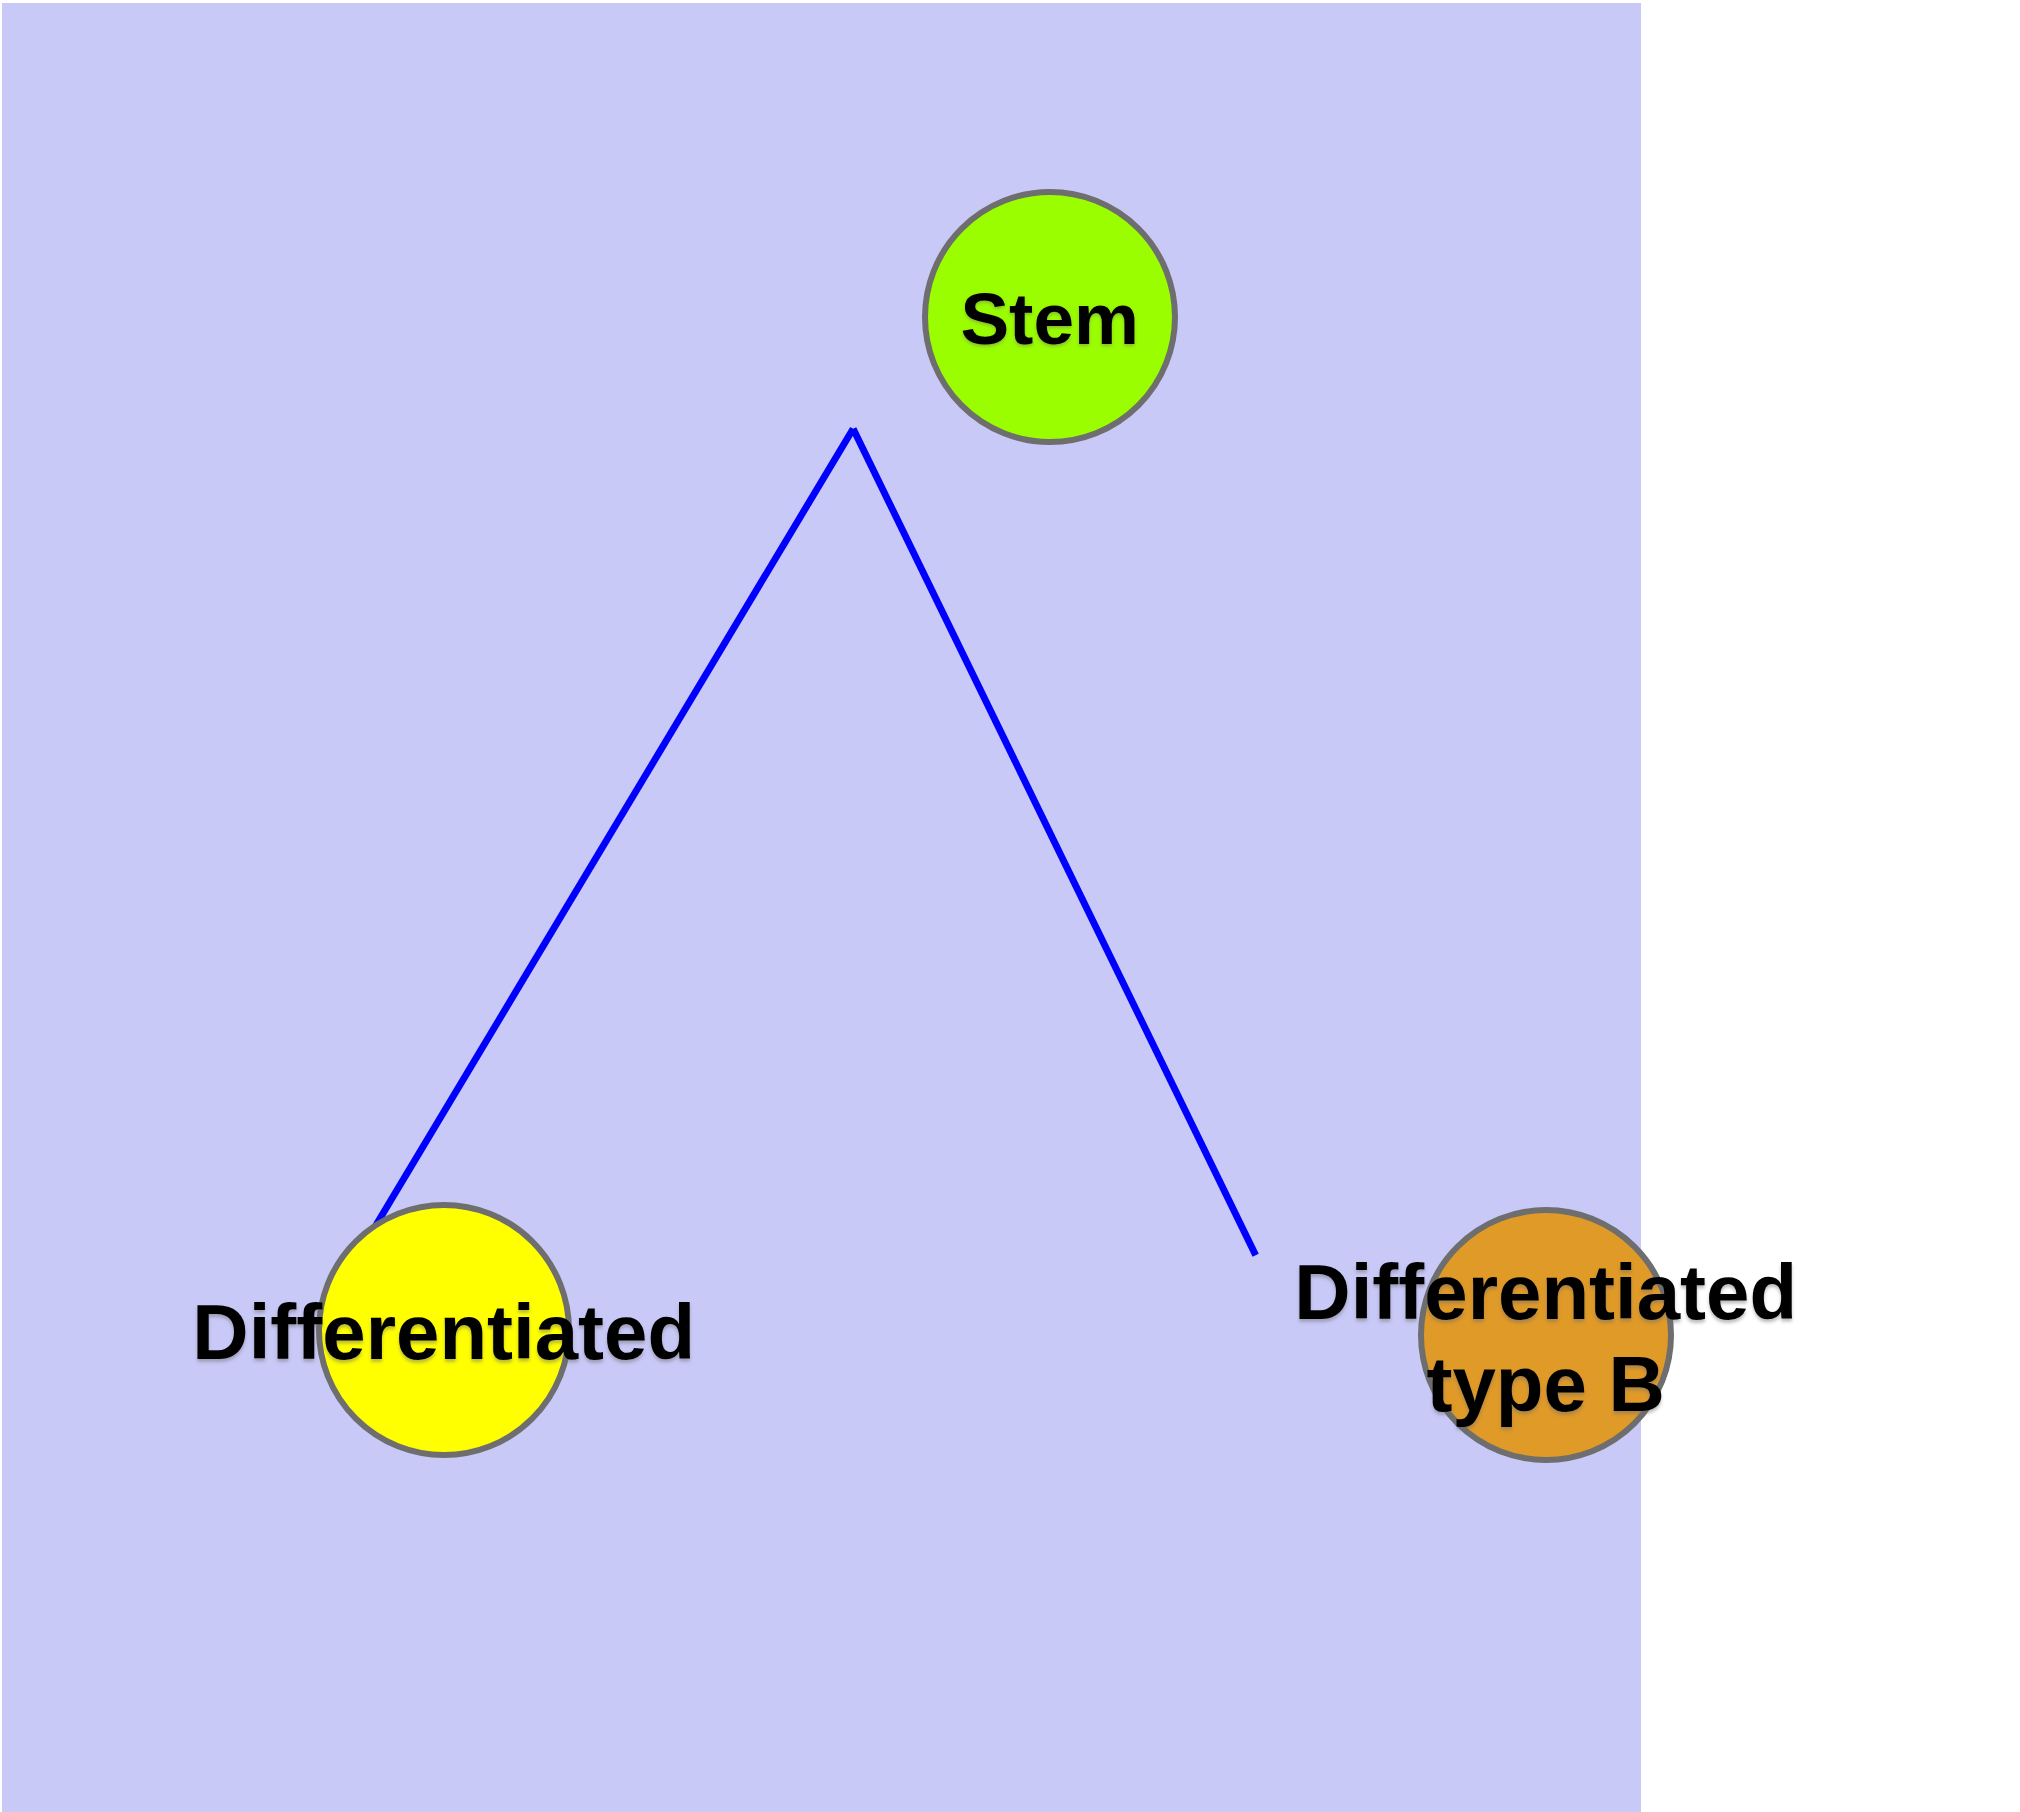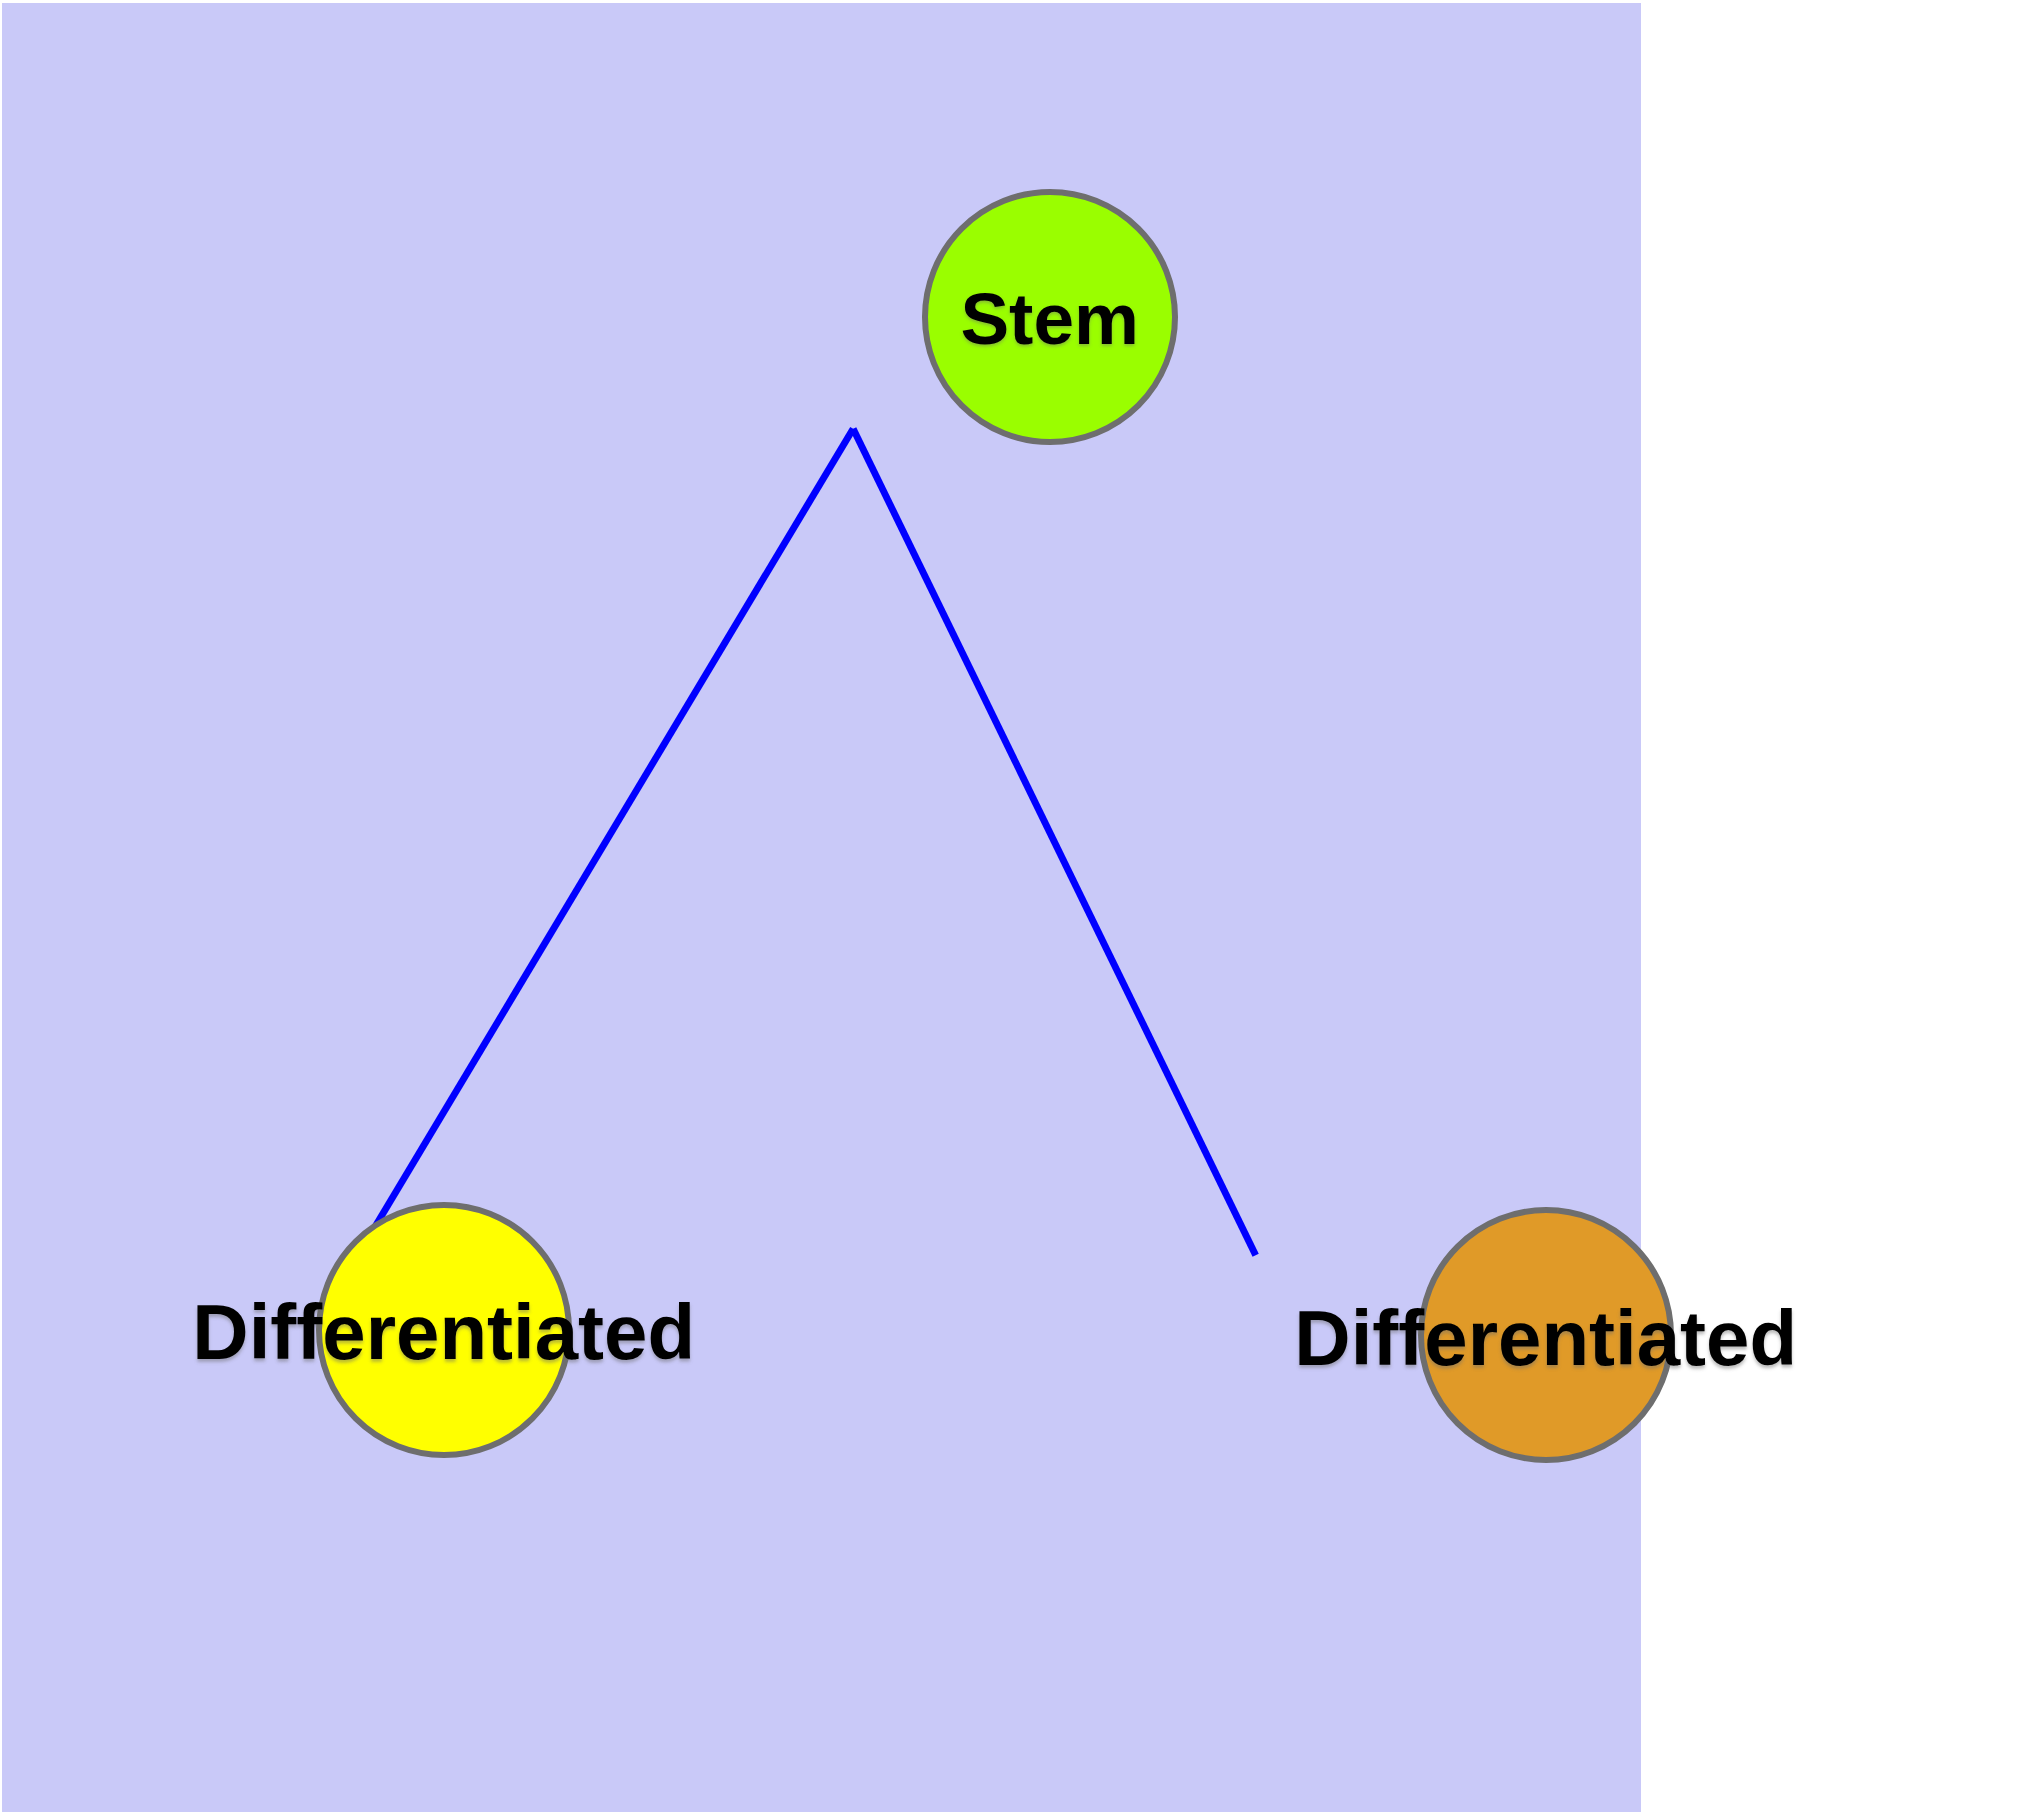--- a/index.html
+++ b/index.html
@@ -96,16 +96,17 @@
   <div class="node node-type-b"></div>
 
   <div class="node-label label-stem">Stem</div>
 
   <div class="node-label label-type-a">
     <span class="label-line">Differentiated</span>
   </div>
 
   <div class="node-label label-type-b">
     <span class="label-line">Differentiated</span>
+    <span class="label-line">type B</span>
   </div>
 
 </div>
 
 
 </body></html>

